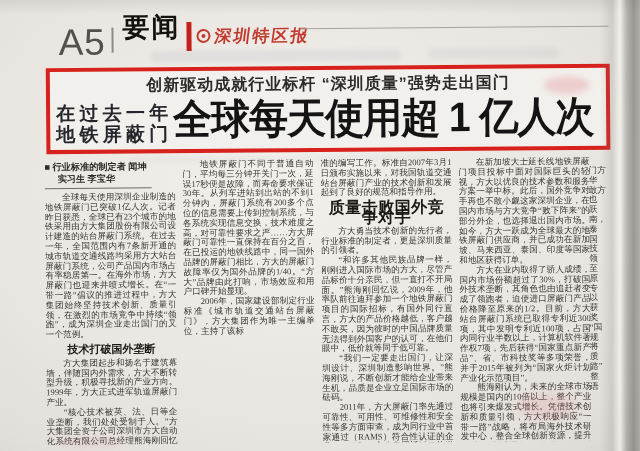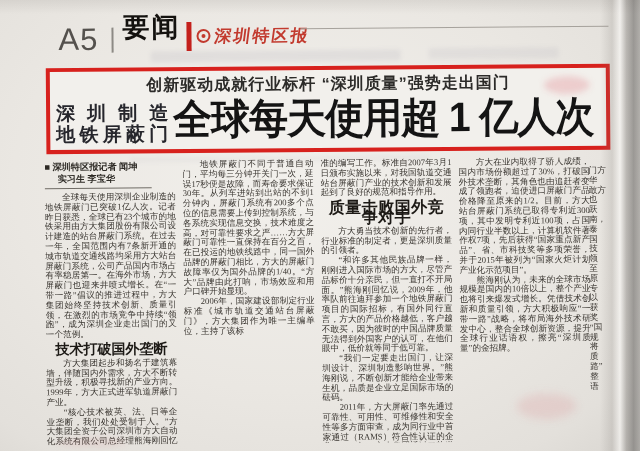--- a/index.html
+++ b/index.html
@@ -21,21 +21,21 @@
       rgba(125,120,115,0.20) 30%,
       rgba(252,251,249,0.55) 50%,
       rgba(95,92,89,0.32) 66%,
       rgba(80,78,76,0.50) 84%,
       rgba(135,133,130,0.55) 100%);
   }
   .content{position:absolute;inset:0;transform:rotate(-0.45deg);transform-origin:50% 50%;}
 
   
   .page-no{position:absolute;left:60px;top:20px;font-family:"Liberation Sans","DejaVu Sans",sans-serif;
-    font-size:31px;color:#54514d;letter-spacing:1px;}
+    font-size:37px;color:#54514d;letter-spacing:1px;}
   .mast-divider{position:absolute;left:113px;top:26px;width:2px;height:25px;background:#8d8a85;}
   .section-title{position:absolute;left:124px;top:8px;font-family:"Liberation Sans","DejaVu Sans",sans-serif;
     font-size:27px;font-weight:900;color:#14120f;letter-spacing:2px;}
   .mast-red-bar{position:absolute;left:188px;top:21px;width:5px;height:29px;background:#c4211c;}
   .logo-ring{position:absolute;left:198px;top:28px;width:10px;height:10px;border:2px solid #c23a2e;border-radius:50%;}
   .logo-ring::after{content:"";position:absolute;left:3px;top:3px;width:4px;height:4px;background:#c23a2e;border-radius:50%;}
   .paper-name{position:absolute;left:216px;top:24px;font-size:17px;font-weight:700;color:#c23a2e;
     transform:skewX(-8deg);letter-spacing:2px;}
   .mast-rule{position:absolute;left:302px;top:28px;width:308px;height:1px;background:#a6a29c;}
 
@@ -73,21 +73,21 @@
     display:flex;gap:7px;overflow:hidden;
     color:#38342f;font-size:8.6px;line-height:9.8px;text-align:justify;
   }
   .col{flex:0 0 131px;width:131px;overflow:hidden;}
   .col p{margin:0;text-indent:2em;}
   .byline{font-weight:700;font-size:9.2px;line-height:12px;color:#2d2a25;
     border-bottom:1px solid #6f6b65;width:82%;padding-bottom:3px;margin-bottom:4px;}
   .byline .intern{padding-left:13px;}
   .subhead{font-family:"Liberation Sans","DejaVu Sans",sans-serif;font-weight:700;
     text-align:center;text-indent:0;color:#1c1915;margin:5px 0 4px;}
-  .subhead.h1{font-size:14px;}
+  .subhead.h1{font-size:11px;}
   .subhead.h2{font-size:16px;letter-spacing:0.5px;}
   .edge-fragment{
     position:absolute;left:589px;top:168px;width:26px;height:272px;overflow:hidden;
     white-space:pre-line;color:#3c3833;font-size:8.6px;line-height:9.8px;
   }
 </style>
 </head>
 <body>
 
 <div class="page">
@@ -104,51 +104,52 @@
     <div class="section-title">要闻</div>
     <div class="mast-red-bar"></div>
     <div class="logo-ring"></div>
     <div class="paper-name">深圳特区报</div>
     <div class="mast-rule"></div>
 
     <div class="headline-box">
       <div class="kicker">创新驱动成就行业标杆 “深圳质量”强势走出国门</div>
       <div class="main-row">
         <div class="tag-block">
-          <div class="tag-line">深圳制造</div>
+          <div class="tag-line">在过去一年</div>
           <div class="tag-line">地铁屏蔽门</div>
         </div>
         <div class="headline-main">全球每天使用超 1 亿人次</div>
       </div>
     </div>
 
     <div class="columns">
       <div class="col">
         <div class="byline">
-          <div>■ 深圳特区报记者 闻坤</div>
+          <div>■ 行业标准的制定者 闻坤</div>
           <div class="intern">实习生 李宝华</div>
         </div>
         <p>全球每天使用深圳企业制造的地铁屏蔽门已突破1亿人次。记者昨日获悉，全球已有23个城市的地铁采用由方大集团股份有限公司设计建造的站台屏蔽门系统。在过去一年，全国范围内有7条新开通的城市轨道交通线路均采用方大站台屏蔽门系统，公司产品国内市场占有率稳居第一。在海外市场，方大屏蔽门也迎来井喷式增长。在“一带一路”倡议的推进过程中，方大集团始终坚持技术创新、质量引领，在激烈的市场竞争中持续“领跑”，成为深圳企业走出国门的又一个范例。</p>
         <div class="subhead h1">技术打破国外垄断</div>
         <p>方大集团起步和扬名于建筑幕墙，伴随国内外需求，方大不断转型升级，积极寻找新的产业方向。1999年，方大正式进军轨道屏蔽门产业。</p>
         <p>“核心技术被英、法、日等企业垄断，我们处处受制于人。”方大集团全资子公司深圳市方大自动化系统有限公司总经理熊海刚回忆说。起初，方大提出与国外企业合资建厂，但外企明确表示不想和方大合作，甚至是</p>
       </div>
       <div class="col">
         <p>地铁屏蔽门不同于普通自动门，平均每三分钟开关门一次，延误17秒便是故障，而寿命要求保证30年。从列车进站到出站的不到1分钟内，屏蔽门系统有200多个点位的信息需要上传到控制系统，与各系统实现信息交换，技术难度之高，对可靠性要求之严……方大屏蔽门可靠性一直保持在百分之百，在已投运的地铁线路中，同一国外品牌的屏蔽门相比，方大的屏蔽门故障率仅为国外品牌的1/40。“方大”品牌由此打响，市场效应和用户口碑开始显现。</p>
         <p>2006年，国家建设部制定行业标准《城市轨道交通站台屏蔽门》，方大集团作为唯一主编单位，主持了该标</p>
       </div>
       <div class="col">
         <p style="text-indent:0;">准的编写工作。标准自2007年3月1日颁布实施以来，对我国轨道交通站台屏蔽门产业的技术创新和发展起到了良好的规范和指导作用。</p>
         <div class="subhead h2">质量击败国外竞争对手</div>
         <p>方大勇当技术创新的先行者，行业标准的制定者，更是深圳质量的引领者。</p>
         <p>“和许多其他民族品牌一样，刚刚进入国际市场的方大，尽管产品标价十分亲民，但一直打不开局面。”熊海刚回忆说，2009年，他率队前往迪拜参加一个地铁屏蔽门项目的国际招标，有国外同行直言，方大的产品价格越低，客户越不敢买，因为彼时的中国品牌质量无法得到外国客户的认可，在他们眼中，低价就等同于低可靠。</p>
         <p>“我们一定要走出国门，让深圳设计、深圳制造影响世界。”熊海刚说，不断创新才能给企业带来生机，品质是企业立足国际市场的砝码。</p>
         <p>2011年，方大屏蔽门率先通过可靠性、可用性、可维修性和安全性等多方面审查，成为同行业中首家通过（RAMS）符合性认证的企业。2015年，方大集团通过了轨道交通行业全球最高管理标准——IRIS（国际铁路</p>
       </div>
       <div class="col">
+        <p>在新加坡大士延长线地铁屏蔽门项目投标中面对国际巨头的轻视，方大以优良的技术参数和服务方案一举中标。此后，国外竞争对手再也不敢小觑这家深圳企业，在国内市场与方大竞争“败下阵来”的部分外企，也选择退出国内市场。如今，方大一跃成为全球最大的地铁屏蔽门供应商，并已成功在新加坡、马来西亚、泰国、印度等国家和地区获得订单。</p>
         <p>方大在业内取得了骄人成绩，国内市场份额超过了30%，打破国外技术垄断，其角色也由追赶者变成了领跑者，迫使进口屏蔽门产品价格降至原来的1/2。目前，方大站台屏蔽门系统已取得专利近300项，其中发明专利近100项，占国内同行业半数以上，计算机软件著作权7项，先后获得“国家重点新产品”、省、市科技奖等多项荣誉，并于2015年被列为“国家火炬计划产业化示范项目”。</p>
         <p>熊海刚认为，未来的全球市场规模是国内的10倍以上，整个产业也将引来爆发式增长。凭借技术创新和质量引领，方大积极响应“一带一路”战略，将布局海外技术研发中心，整合全球创新资源，提升全球行业话语权，擦亮“深圳质量”的金招牌。</p>
       </div>
     </div>
 
     <div class="edge-fragment">门方
 华
 敢方
 也
 跃

